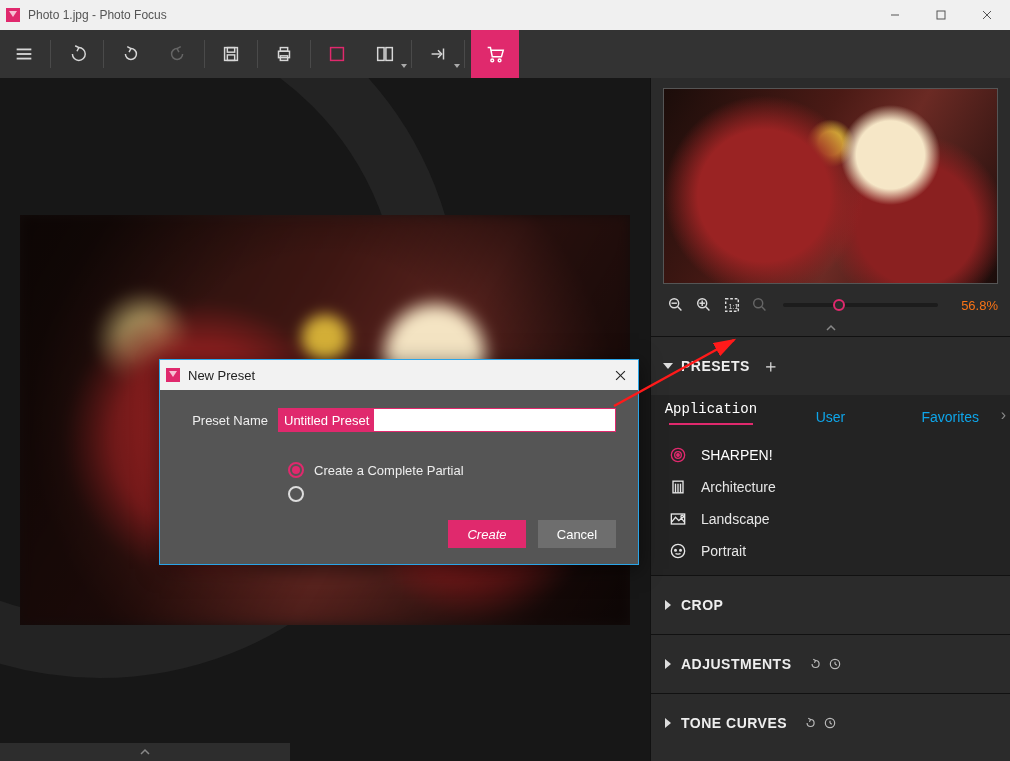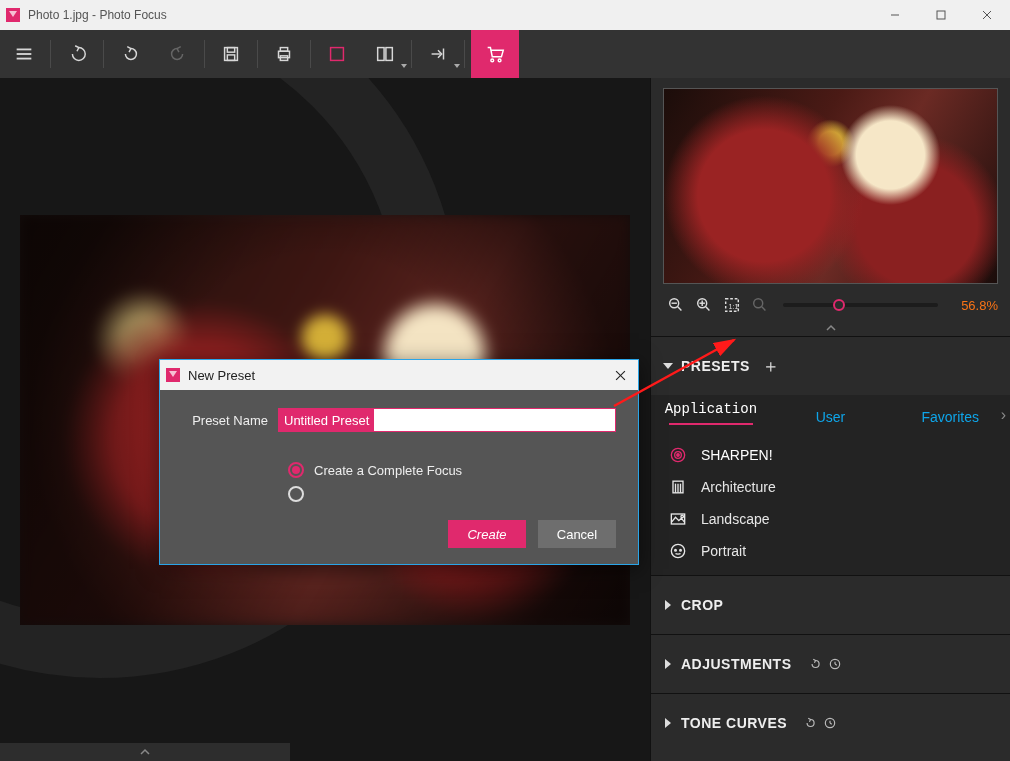--- a/index.html
+++ b/index.html
@@ -430,21 +430,21 @@
     <div class="dialog-body">
       <div class="row">
         <div class="lbl">Preset Name</div>
         <div class="highlighted-input" style="flex:1;position:relative">
           <input type="text" style="width: 100%;" value="Untitled Preset">
           <div class="hl">Untitled Preset</div>
         </div>
       </div>
       <div class="radio-row">
         <span class="radio checked"></span>
-        <span>Create a Complete Focus</span>
+        <span>Create a Complete Partial</span>
       </div>
       <div class="radio-row">
         <span class="radio"></span>
       </div>
       <div class="dialog-buttons">
         <button class="btn primary">Create</button>
         <button class="btn secondary">Cancel</button>
       </div>
     </div>
   </div>

